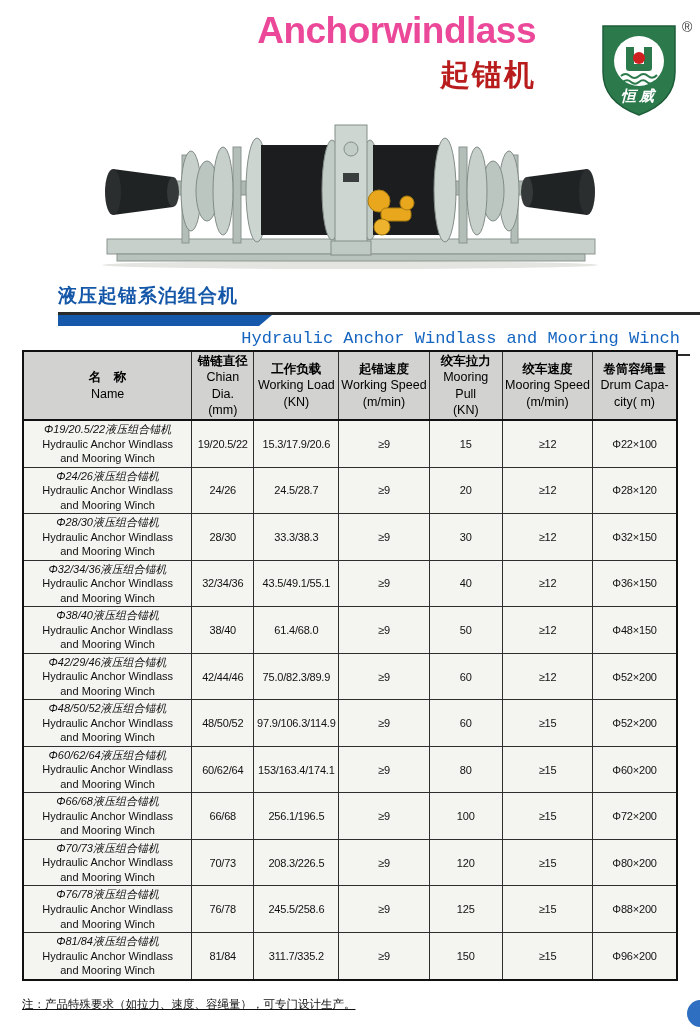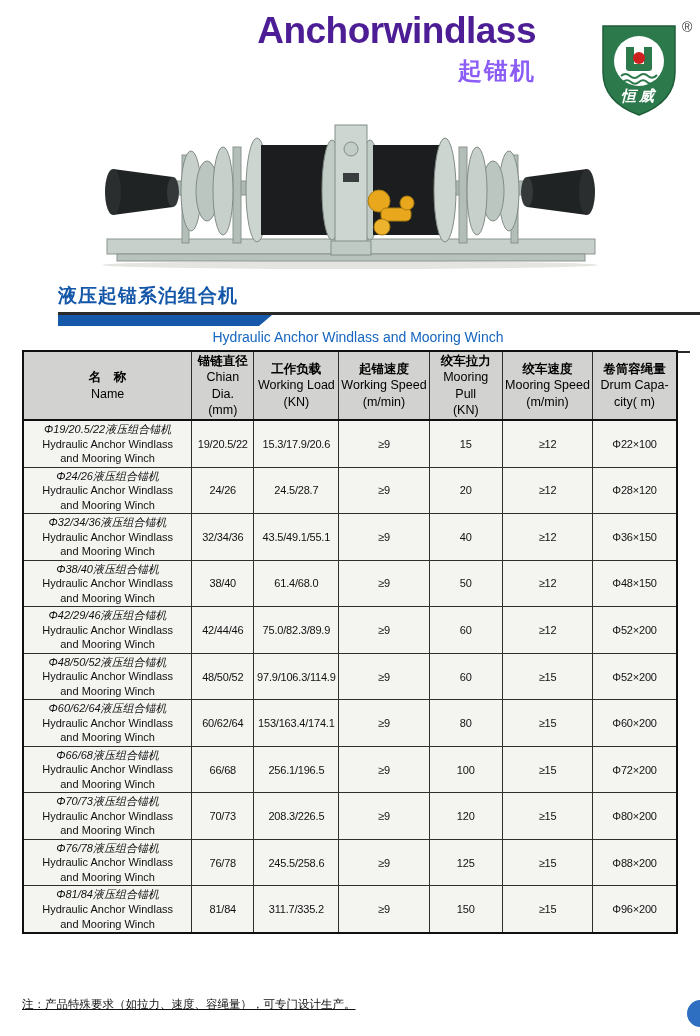--- a/index.html
+++ b/index.html
@@ -2,34 +2,34 @@
 <html><head>
 <meta charset="utf-8">
 <style>
   * { box-sizing: border-box; margin: 0; padding: 0; }
   html,body { background:#fff; }
   body { font-family: "Liberation Sans", "DejaVu Sans", sans-serif; }
   .page { position: relative; width: 700px; height: 1036px; background: #ffffff; overflow: hidden; }
 
   
   .title-block { position: absolute; top: 12px; right: 164px; text-align: right; }
-  .title-en { font-size: 37px; font-weight: bold; color: #4c1d95; line-height: 1.05; letter-spacing: -0.5px; }
-  .title-cn { font-size: 24px; font-weight: bold; color: #8b5cf6; line-height: 1.1; margin-top: 7px; letter-spacing: 2px; }
+  .title-en { font-size: 37px; font-weight: bold; color: #ec4899; line-height: 1.05; letter-spacing: -0.5px; }
+  .title-cn { font-size: 30px; font-weight: bold; color: #b91c1c; line-height: 1.1; margin-top: 7px; letter-spacing: 2px; }
   .logo { position: absolute; top: 16px; right: 6px; width: 100px; height: 102px; }
 
   
   .product { position: absolute; top: 112px; left: 85px; width: 530px; height: 162px; }
 
   
   .section { position: absolute; top: 283px; left: 0; width: 700px; padding-left: 36px; }
   .sec-cn { margin-left: 22px; font-size: 19px; font-weight: bold; color: #1457a8; letter-spacing: 1px; }
   .rule-top { margin-left: 22px; border-top: 3px solid #2a2a2a; margin-top: 3px; }
   .blue-bar { margin-left: 22px; width: 214px; height: 11px; background: #1658a9;
               clip-path: polygon(0 0, 100% 0, calc(100% - 13px) 100%, 0 100%); }
-  .sec-en { text-align: center; margin-right: 20px; margin-top: 3px; font-size: 14px; color: #1565c0; }
+  .sec-en { text-align: right; margin-right: 20px; margin-top: 3px; font-size: 17px; color: #1565c0; font-family: Liberation Mono, monospace; }
   .rule-bottom { margin: 6px 10px 0 22px; border-top: 2px solid #2a2a2a; }
 
   
   table.specs { position: absolute; top: 350px; left: 22px; width: 656px;
                 border-collapse: collapse; table-layout: fixed;
                 border: 2px solid #101010; }
   .specs th, .specs td { border: 1px solid #2e2e2e; text-align: center; vertical-align: middle; padding: 1px 2px; }
   .specs thead th { background: #d2d2d0; height: 58px; font-size: 12.5px; line-height: 1.3;
                     border-bottom: 2px solid #101010; font-weight: normal; }
   .specs thead .h-cn { font-weight: bold; }
@@ -192,20 +192,33 @@
         <div>and Mooring Winch</div>
       </td>
       <td class="num">24/26</td>
       <td class="num">24.5/28.7</td>
       <td class="num">≥9</td>
       <td class="num">20</td>
       <td class="num">≥12</td>
       <td class="num">Φ28×120</td>
     </tr>
 
+    <tr>
+      <td class="name-cell">
+        <div class="cn">Φ28/30液压组合锚机</div>
+        <div>Hydraulic Anchor Windlass</div>
+        <div>and Mooring Winch</div>
+      </td>
+      <td class="num">28/30</td>
+      <td class="num">33.3/38.3</td>
+      <td class="num">≥9</td>
+      <td class="num">30</td>
+      <td class="num">≥12</td>
+      <td class="num">Φ32×150</td>
+    </tr>
 
     <tr>
       <td class="name-cell">
         <div class="cn">Φ32/34/36液压组合锚机</div>
         <div>Hydraulic Anchor Windlass</div>
         <div>and Mooring Winch</div>
       </td>
       <td class="num">32/34/36</td>
       <td class="num">43.5/49.1/55.1</td>
       <td class="num">≥9</td>

